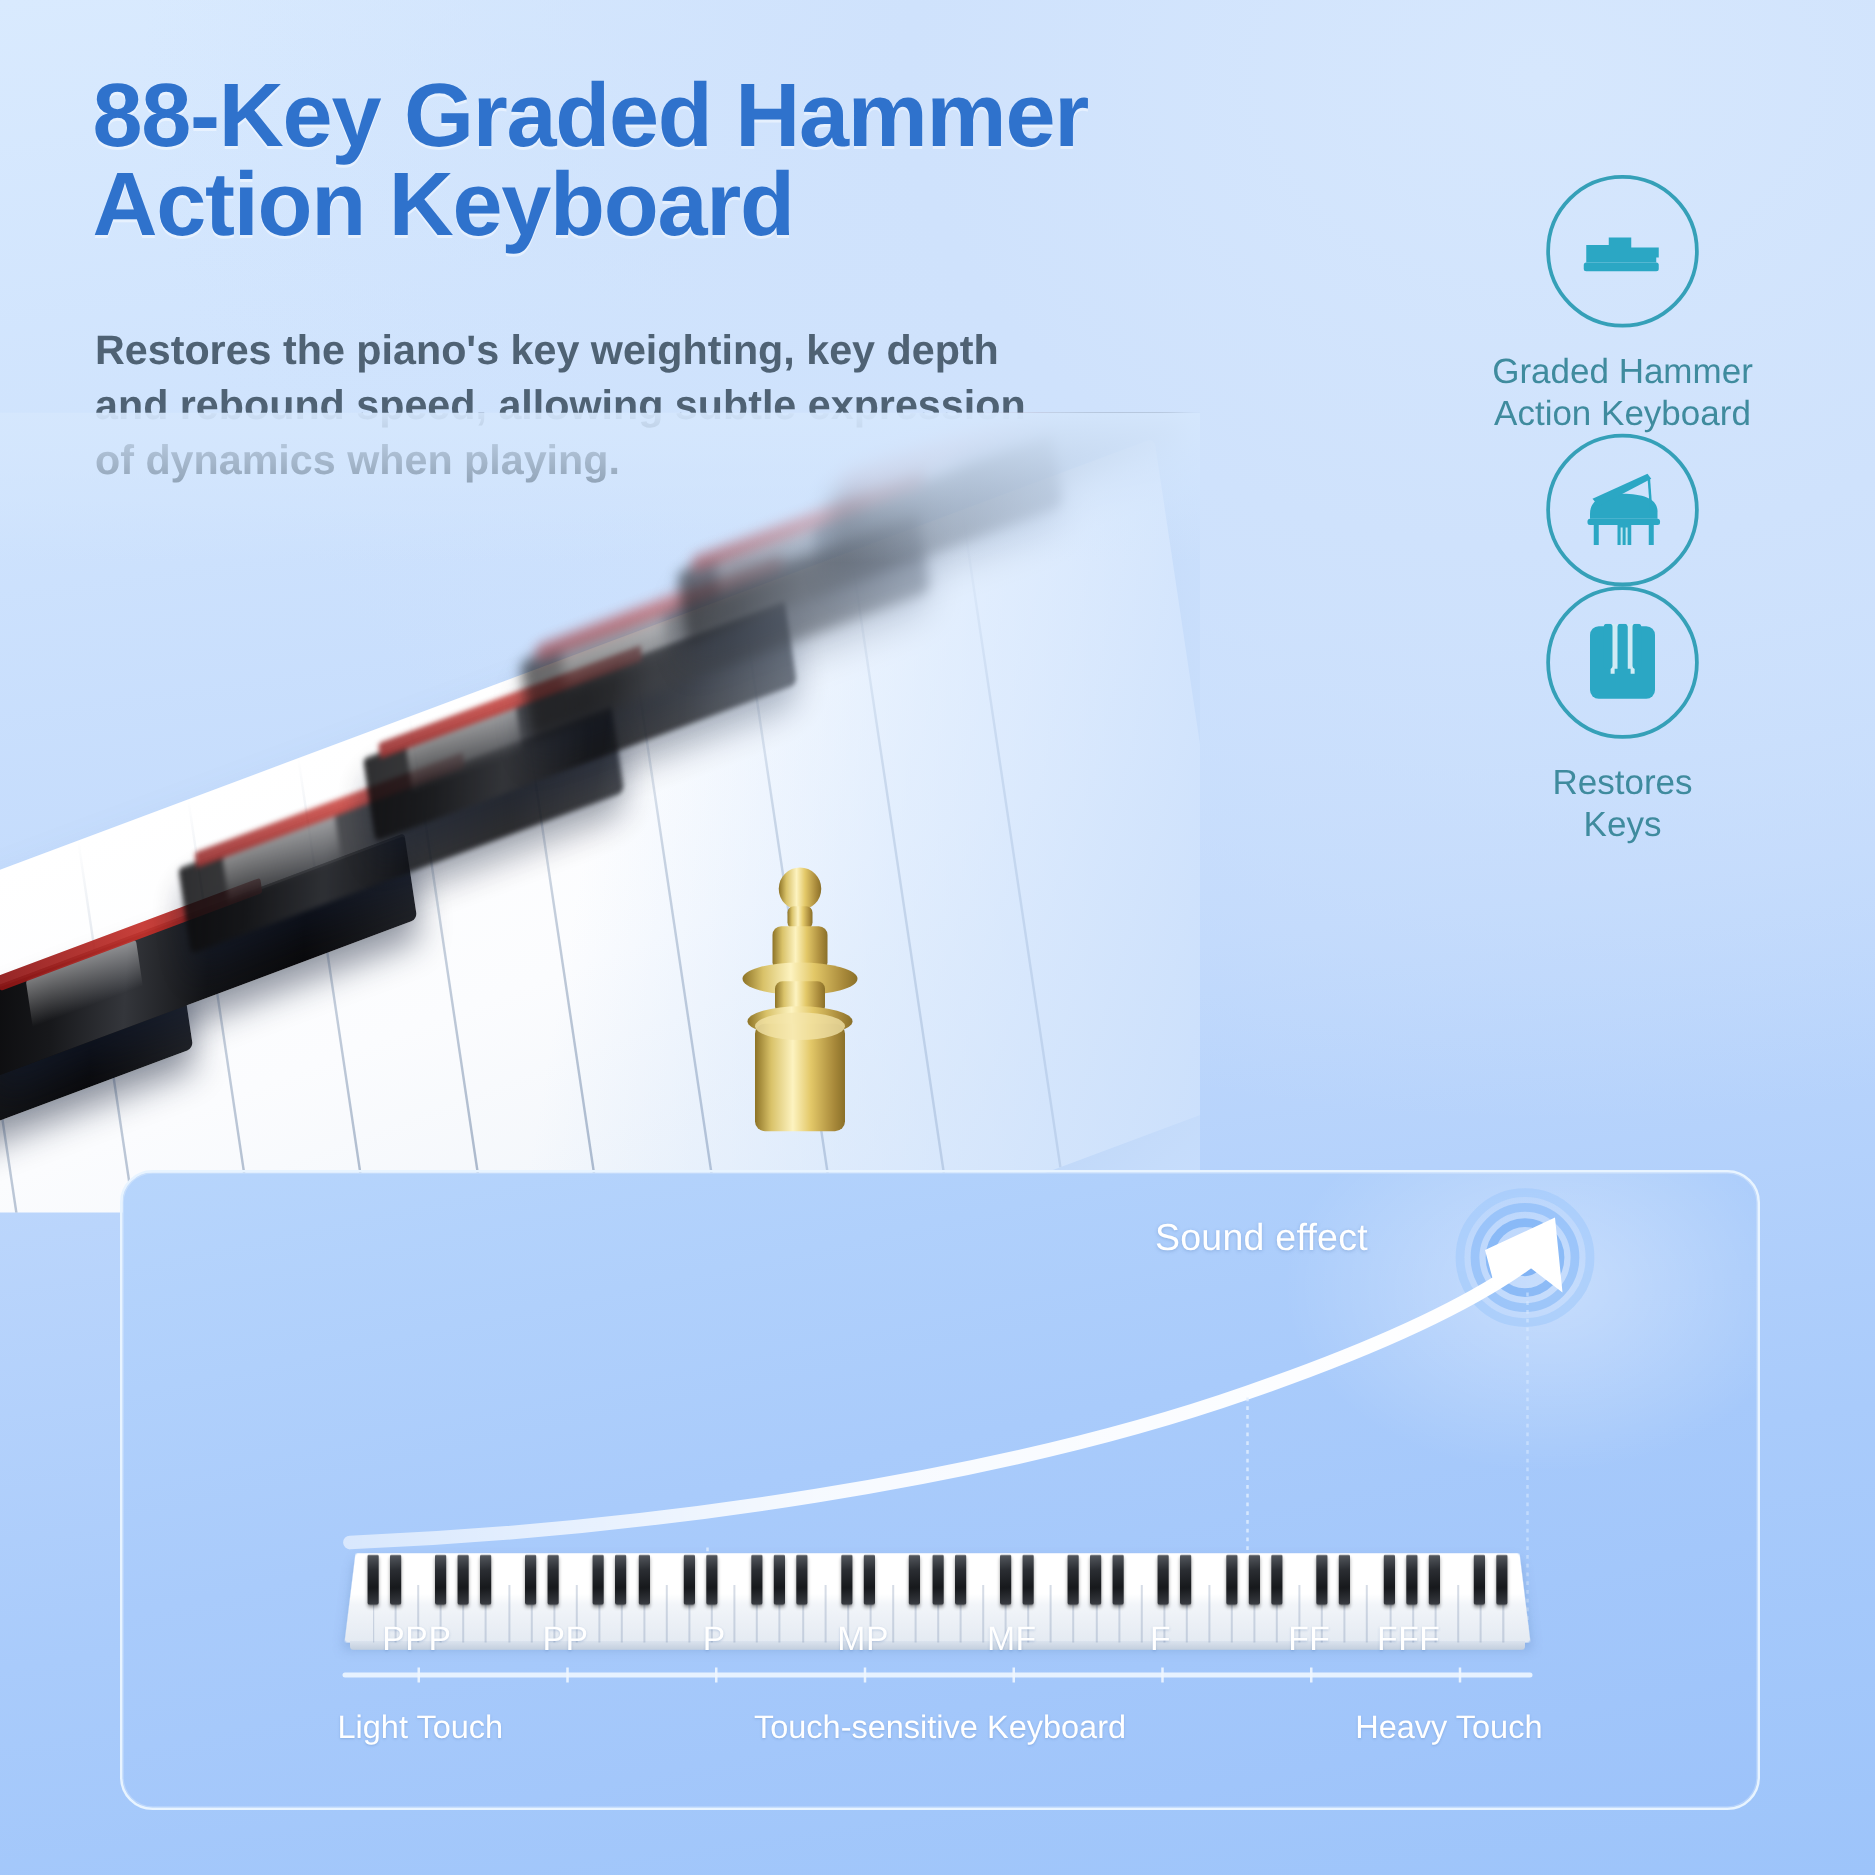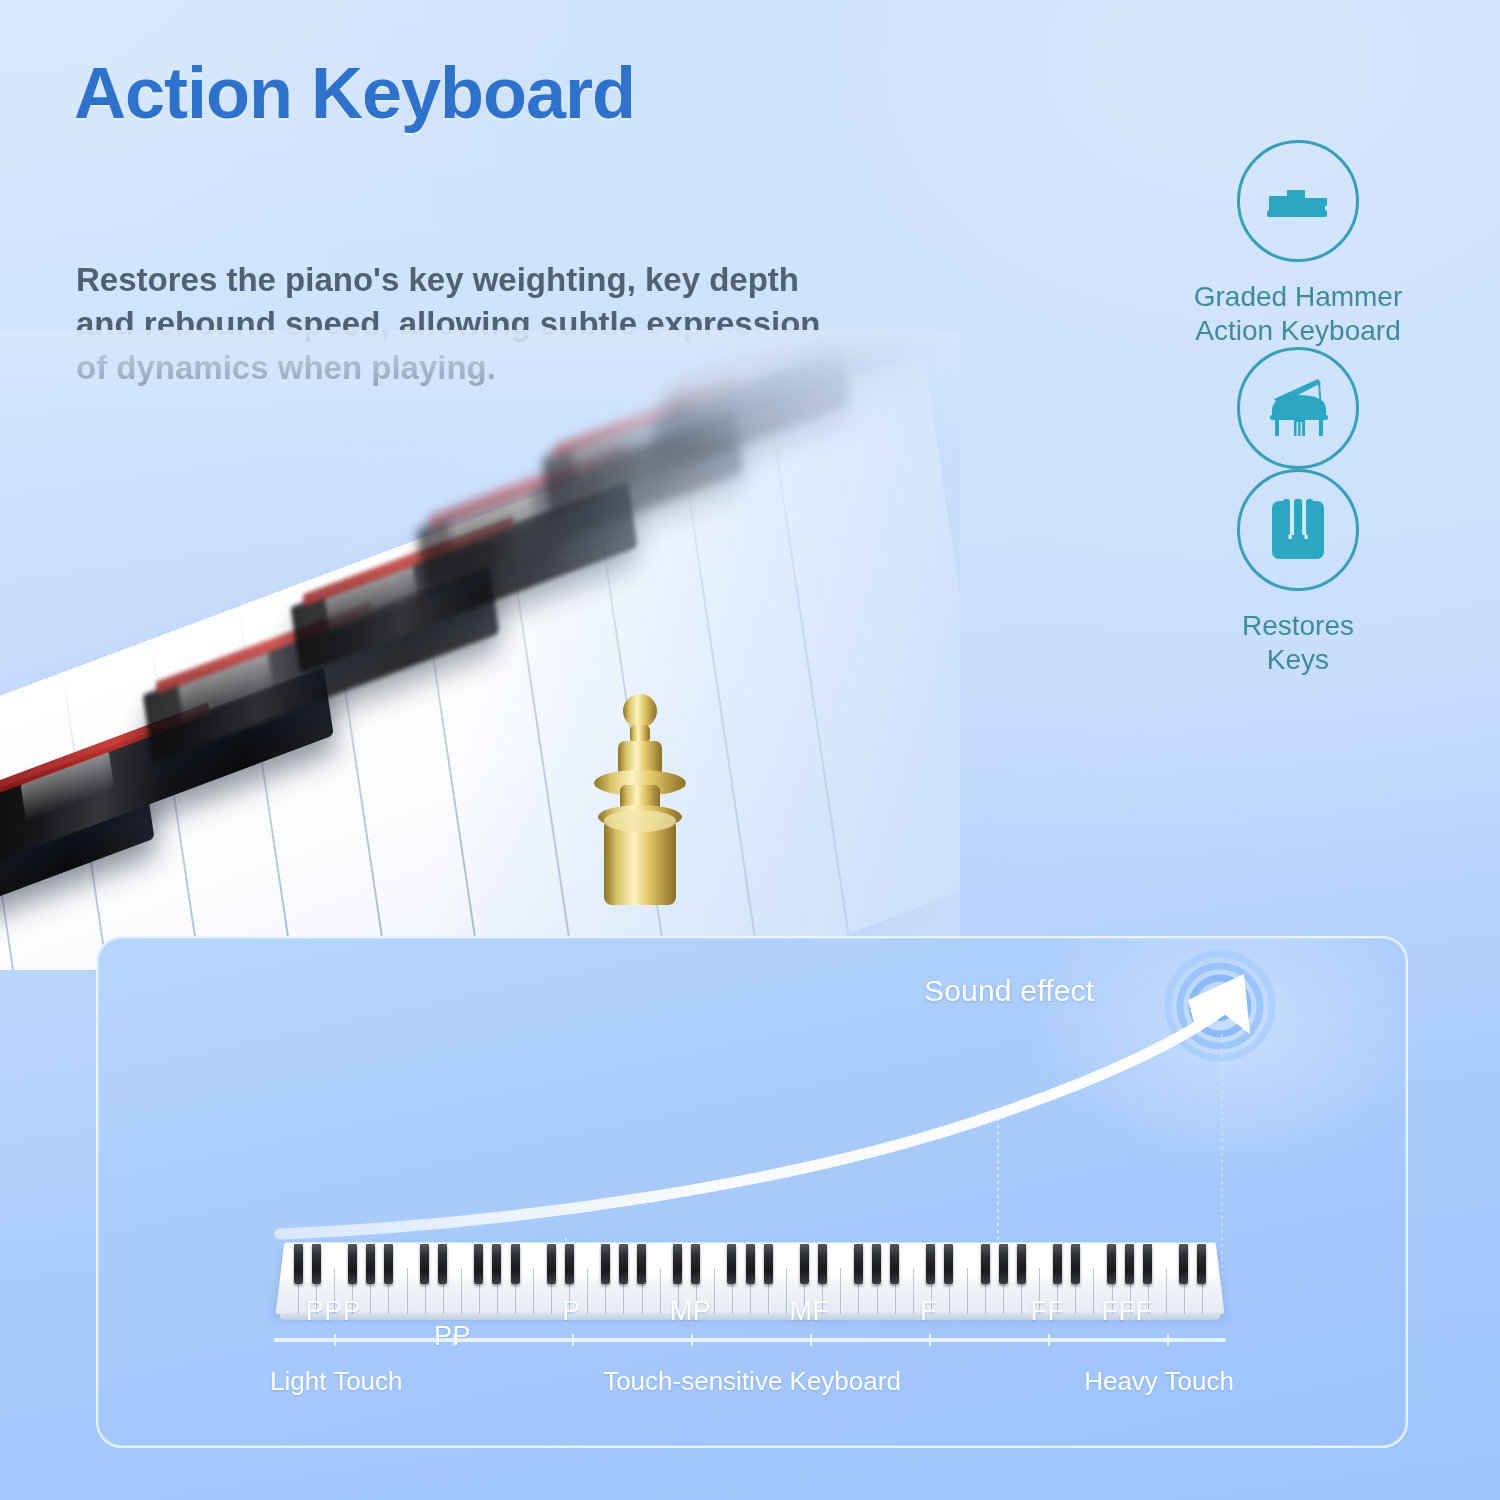--- a/index.html
+++ b/index.html
@@ -168,20 +168,21 @@
   .cap-left{left:172px;}
   .cap-mid{left:50%;transform:translateX(-50%);}
   .cap-right{right:172px;}
 </style>
 </head>
 <body>
 
 <div class="stage">
 
   <div class="headline">
+    <span>88-Key Graded Hammer</span>
     <span class="l2">Action Keyboard</span>
   </div>
 
   <div class="subcopy">
     <span>Restores the piano's key weighting, key depth</span>
     <span>and rebound speed, allowing subtle expression</span>
     <span>of dynamics when playing.</span>
   </div>
 
   <div class="photo">
@@ -434,21 +435,21 @@
         <div class="tick" style="left: 473.5px;"></div>
         <div class="tick" style="left: 592.5px;"></div>
         <div class="tick" style="left: 711.5px;"></div>
         <div class="tick" style="left: 830.5px;"></div>
         <div class="tick" style="left: 949.5px;"></div>
         <div class="tick" style="left: 1068.5px;"></div>
       </div>
 
     <div class="dyn" id="dyn">
         <span style="left: 59.5px;">PPP</span>
-        <span style="left: 178.5px; margin-top: 25px;">PP</span>
+        <span style="left: 178.5px;">PP</span>
         <span style="left: 297.5px;">P</span>
         <span style="left: 416.5px;">MP</span>
         <span style="left: 535.5px;">MF</span>
         <span style="left: 654.5px;">F</span>
         <span style="left: 773.5px;">FF</span>
         <span style="left: 853px;">FFF</span>
       </div>
 
     <div class="caption cap-left">Light Touch</div>
     <div class="caption cap-mid">Touch-sensitive Keyboard</div>

